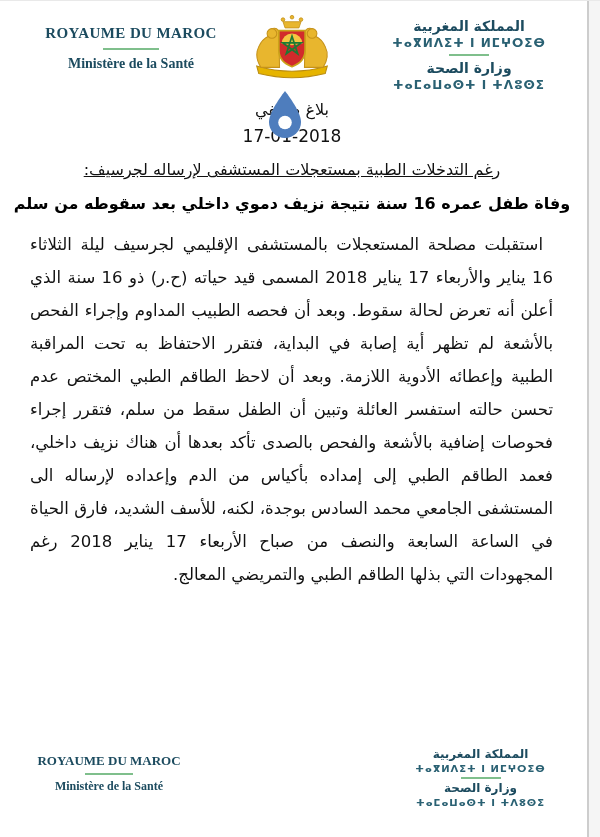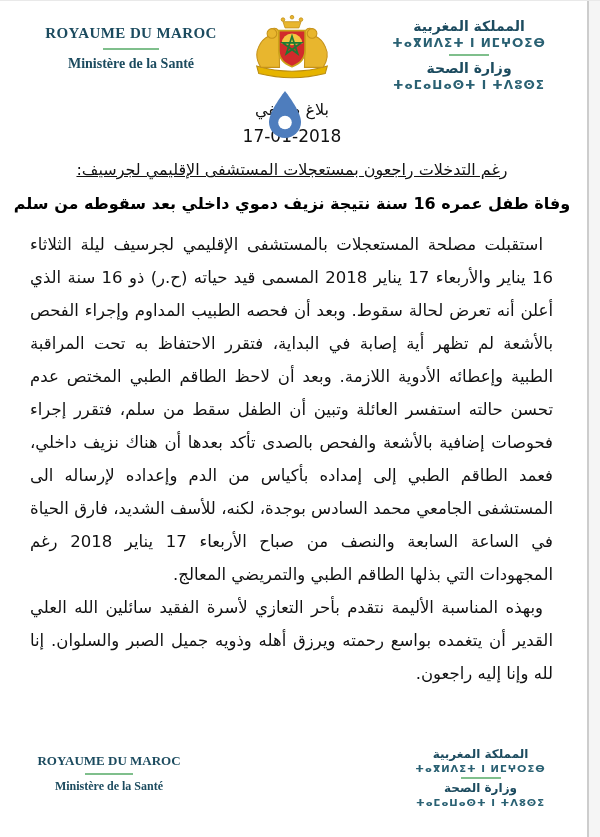--- a/index.html
+++ b/index.html
@@ -107,26 +107,25 @@
       <div class="release-label">بلاغ صحفي</div>
       <div class="drop">
         <svg width="36" height="49" viewBox="0 0 36 49">
           <path d="M18 0 C18 0 2 20 2 31 a16 16 0 0 0 32 0 C34 20 18 0 18 0 Z" fill="#4e7dbd"></path>
           <circle cx="18" cy="31.5" r="6.8" fill="#ffffff"></circle>
         </svg>
       </div>
       <div class="release-date">17-01-2018</div>
     </div>
 
-    <div class="subtitle">رغم التدخلات راجعون بمستعجلات المستشفى الإقليمي لجرسيف:</div>
+    <div class="subtitle">رغم التدخلات الطبية بمستعجلات المستشفى لإرساله لجرسيف:</div>
     <div class="headline">وفاة طفل عمره 16 سنة نتيجة نزيف دموي داخلي بعد سقوطه من سلم</div>
 
     <div class="body-text">
       <p>استقبلت مصلحة المستعجلات بالمستشفى الإقليمي لجرسيف ليلة الثلاثاء 16 يناير والأربعاء 17 يناير 2018 المسمى قيد حياته (ح.ر) ذو 16 سنة الذي أعلن أنه تعرض لحالة سقوط. وبعد أن فحصه الطبيب المداوم وإجراء الفحص بالأشعة لم تظهر أية إصابة في البداية، فتقرر الاحتفاظ به تحت المراقبة الطبية وإعطائه الأدوية اللازمة. وبعد أن لاحظ الطاقم الطبي المختص عدم تحسن حالته استفسر العائلة وتبين أن الطفل سقط من سلم، فتقرر إجراء فحوصات إضافية بالأشعة والفحص بالصدى تأكد بعدها أن هناك نزيف داخلي، فعمد الطاقم الطبي إلى إمداده بأكياس من الدم وإعداده لإرساله الى المستشفى الجامعي محمد السادس بوجدة، لكنه، للأسف الشديد، فارق الحياة في الساعة السابعة والنصف من صباح الأربعاء 17 يناير 2018 رغم المجهودات التي بذلها الطاقم الطبي والتمريضي المعالج.</p>
-      <p>وبهذه المناسبة الأليمة نتقدم بأحر التعازي لأسرة الفقيد سائلين الله العلي القدير أن يتغمده بواسع رحمته ويرزق أهله وذويه جميل الصبر والسلوان. إنا لله وإنا إليه راجعون.</p>
     </div>
 
     <div class="footer">
       <div class="ft-left">
         <div class="t1">ROYAUME DU MAROC</div>
         <div class="green-rule" style="margin:4px auto;width:48px;"></div>
         <div class="t2">Ministère de la Santé</div>
       </div>
       <div class="ft-right">
         <div class="ar">المملكة المغربية</div>

